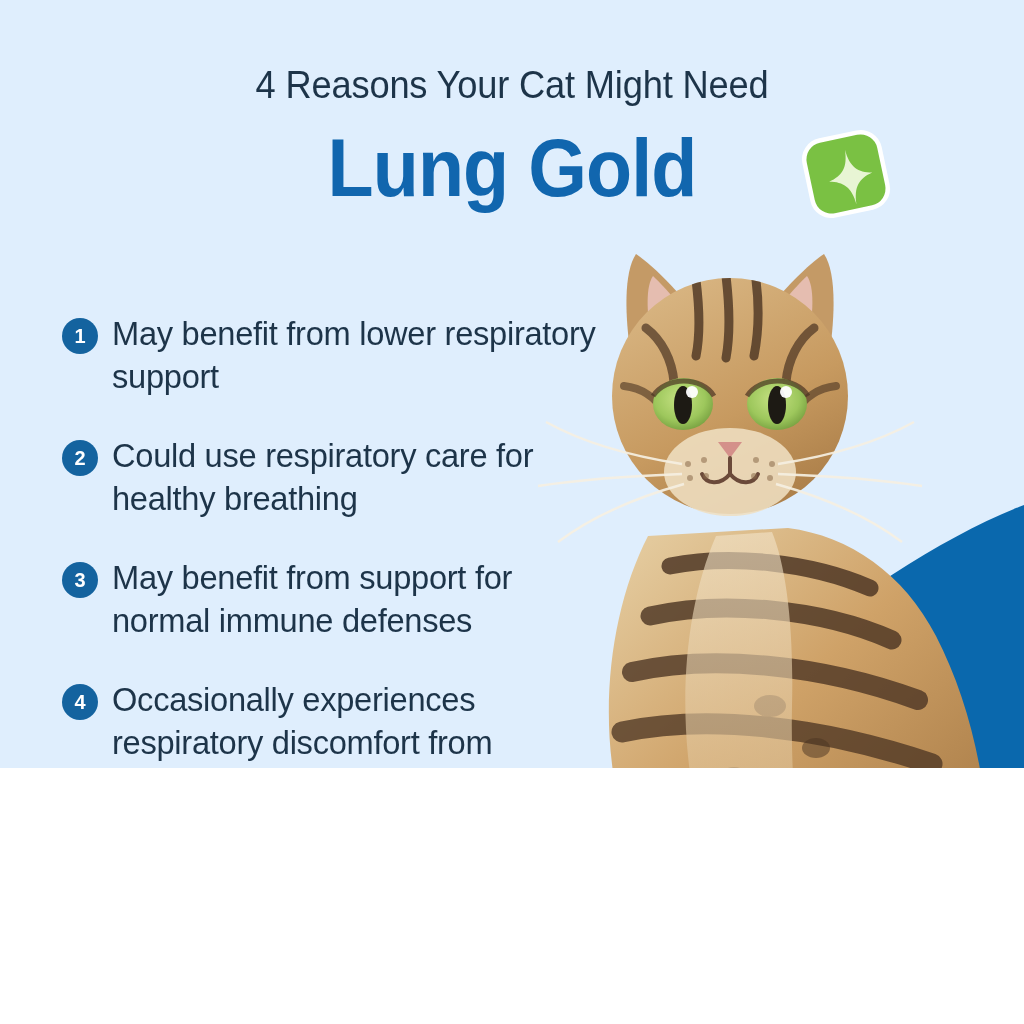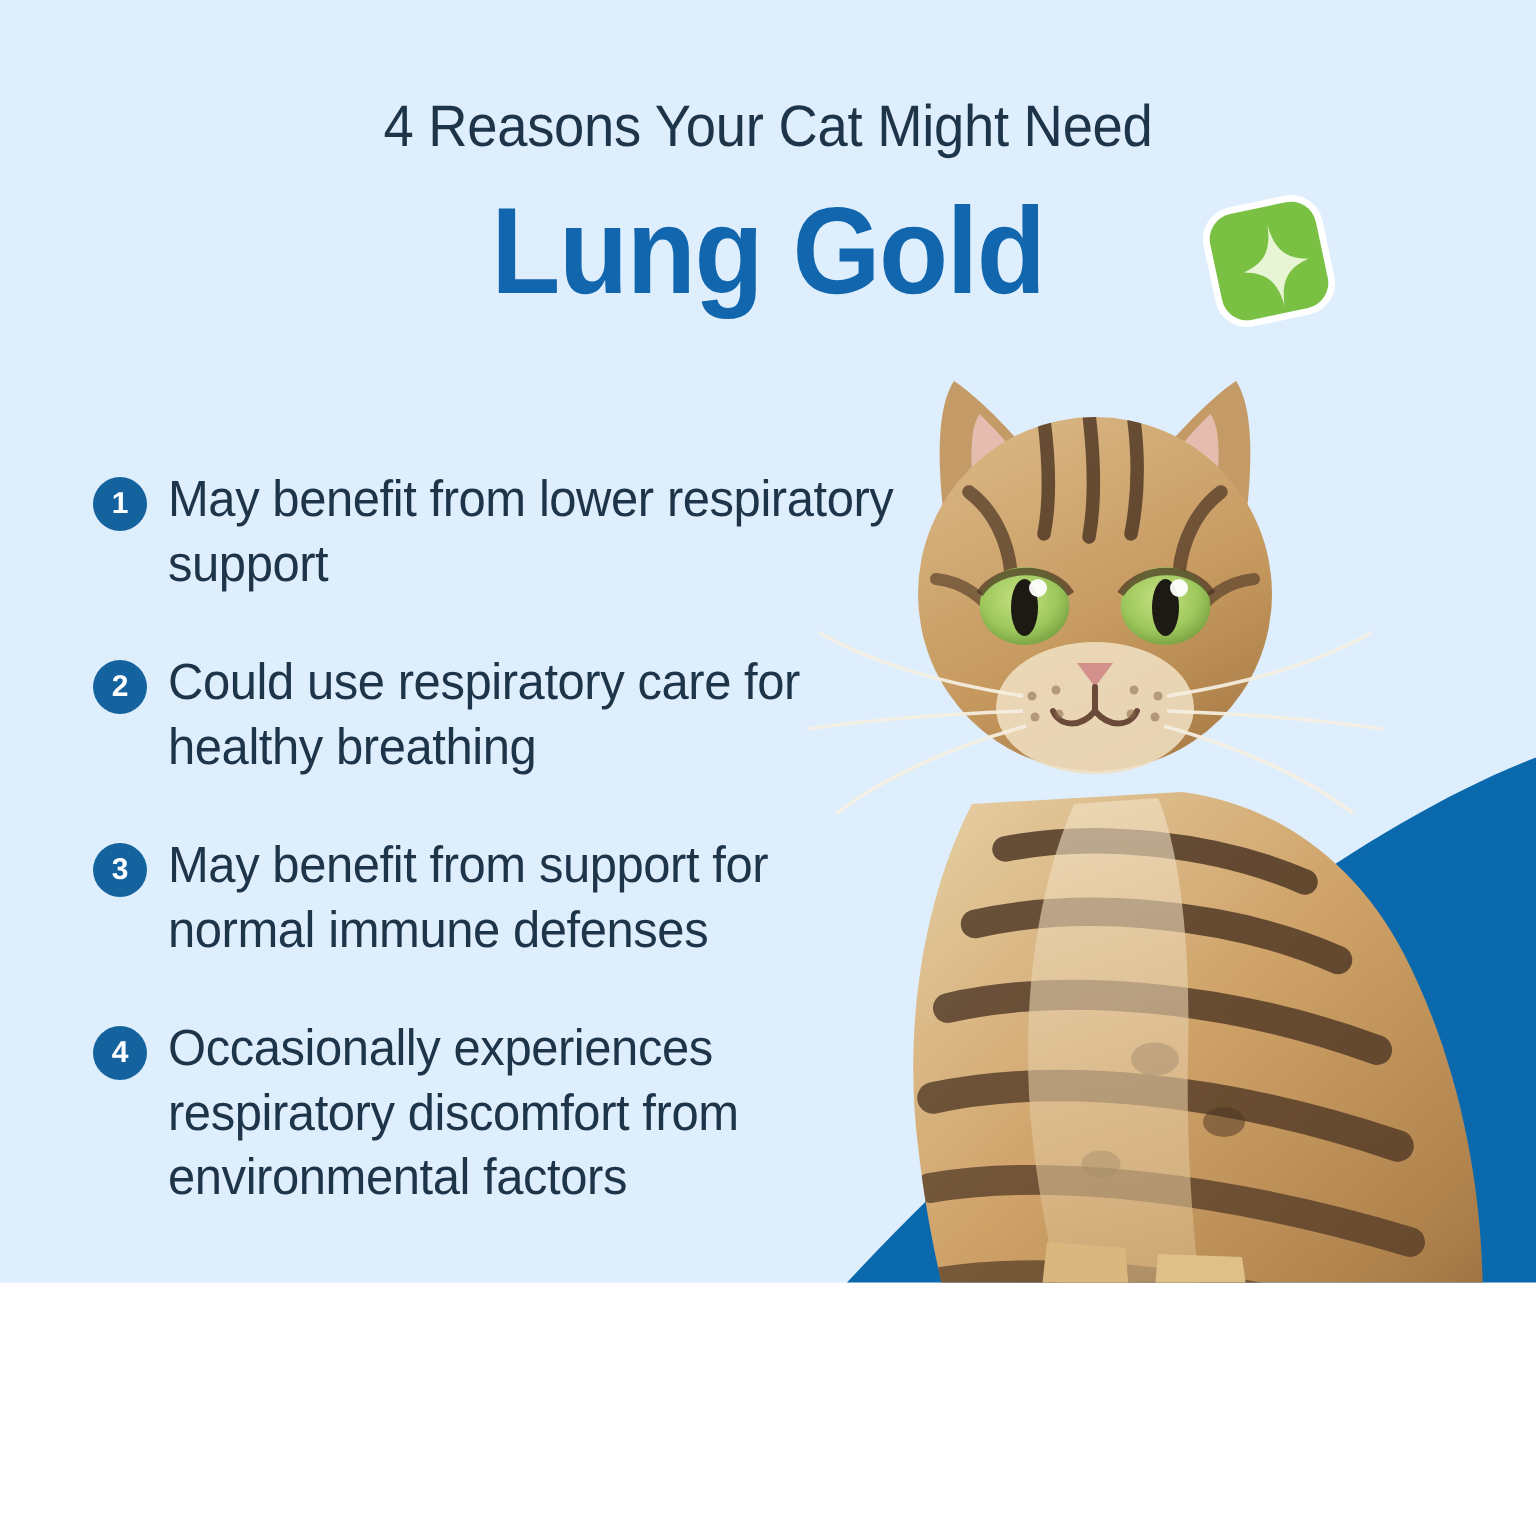--- a/index.html
+++ b/index.html
@@ -9,21 +9,21 @@
   body {
     width: 1024px;
     height: 1024px;
     overflow: hidden;
     font-family: "Liberation Sans", sans-serif;
   }
 
   #poster {
     position: relative;
     width: 1024px;
-    height: 855px;
+    height: 768px;
     background: #dfeefd;
     overflow: hidden;
   }
 
   
   .wave-layer {
     position: absolute;
     inset: 0;
     width: 1024px;
     height: 1024px;

